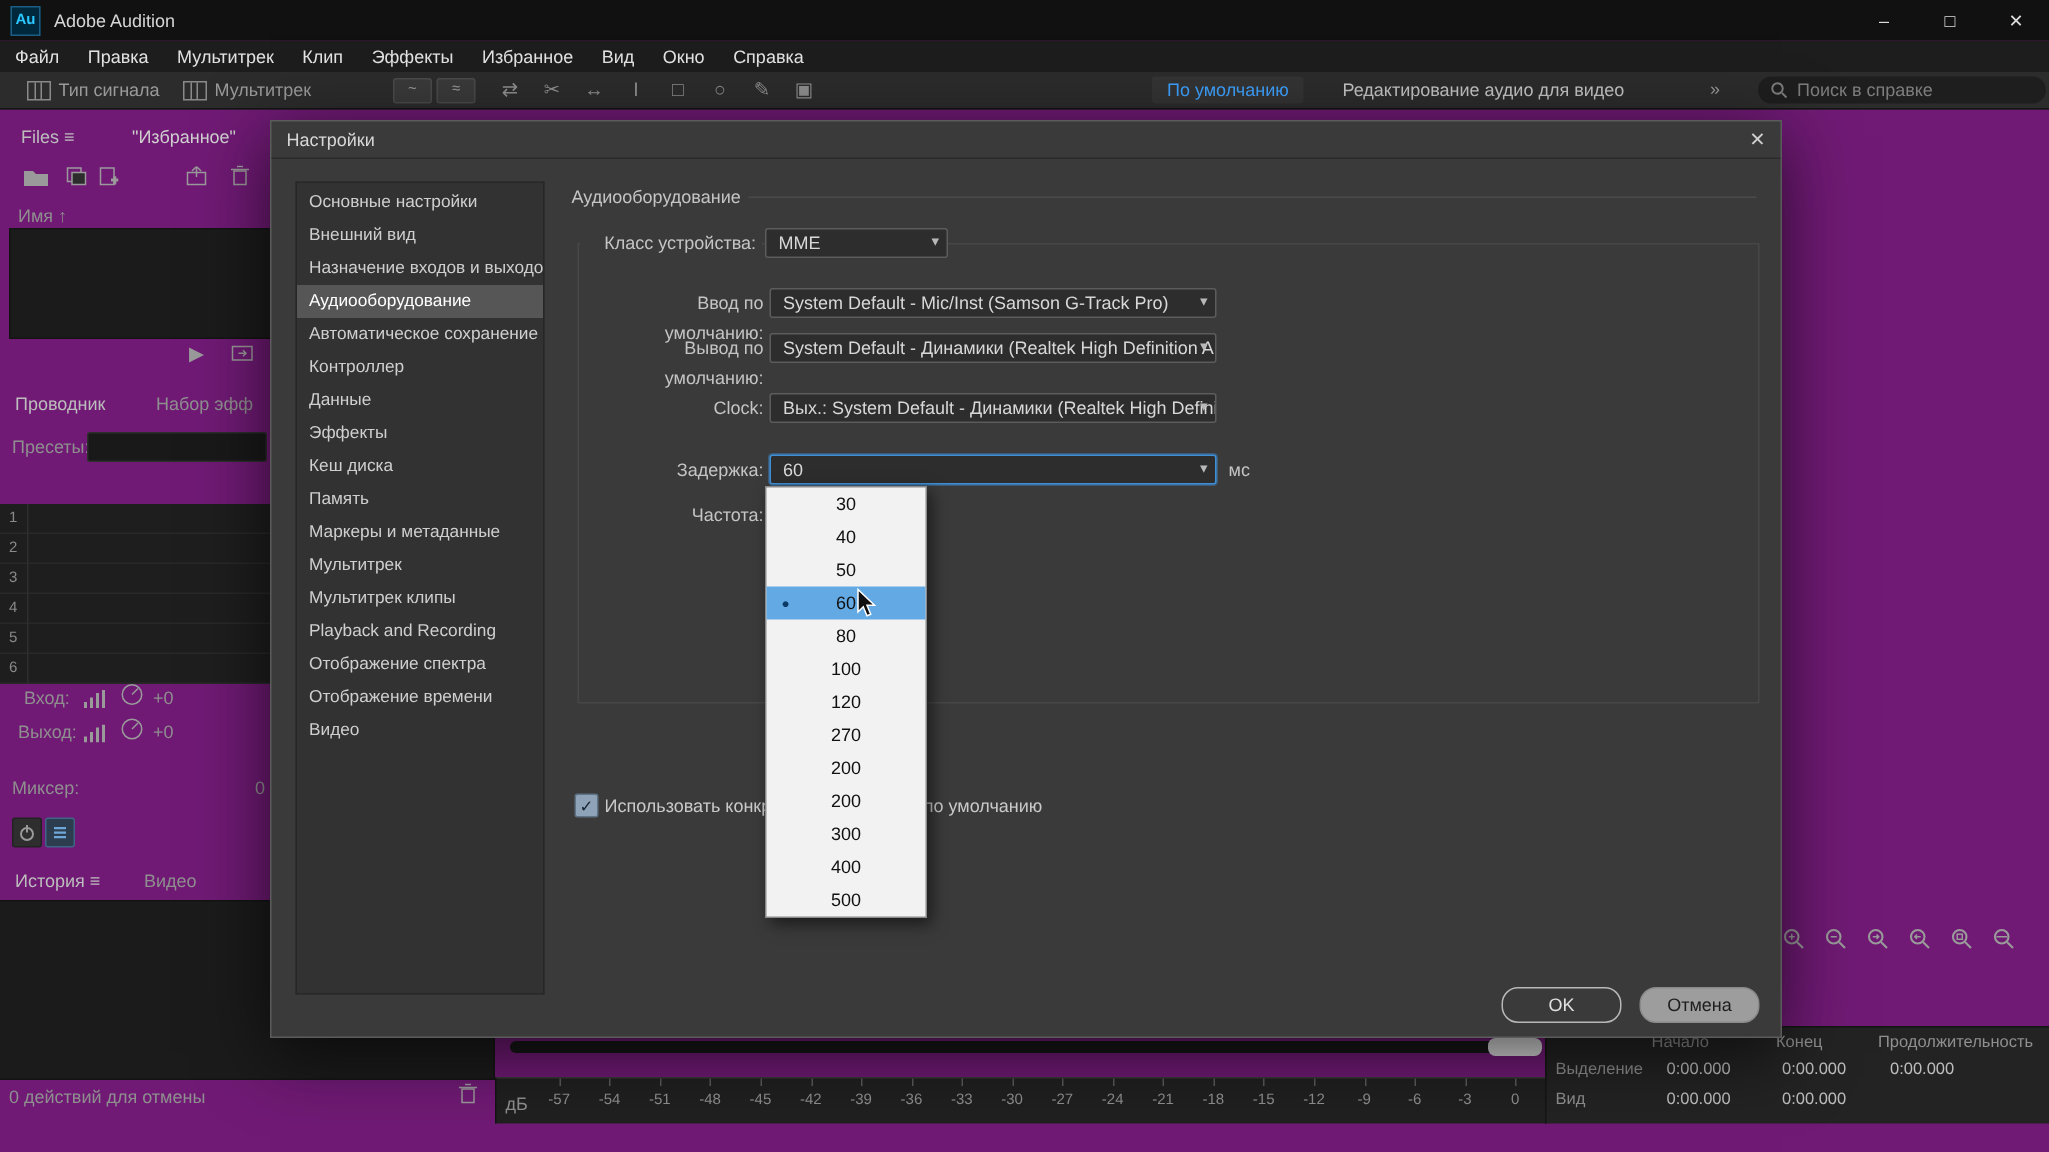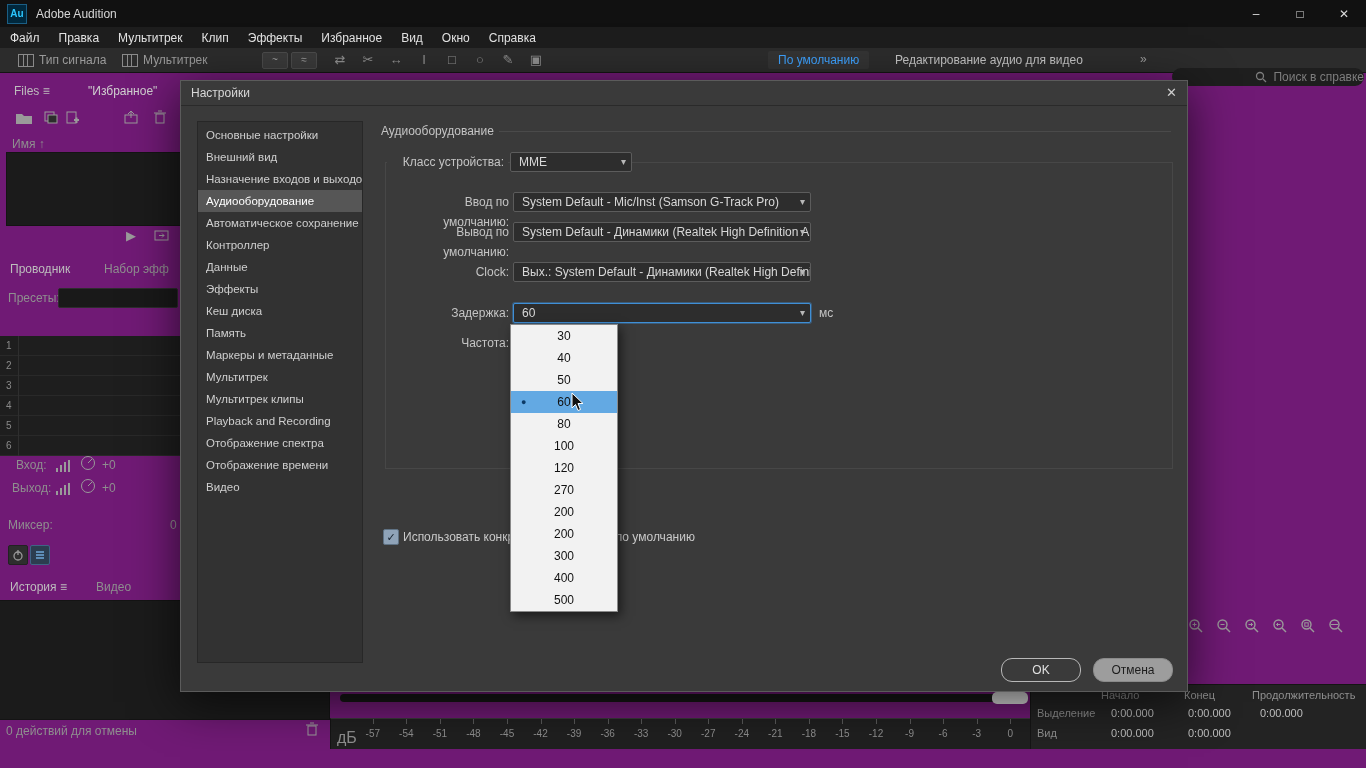--- a/index.html
+++ b/index.html
@@ -26,39 +26,39 @@
   .tb-btn{position:absolute;top:3px;height:18px;display:flex;align-items:center;gap:5px;color:#9a9a9a;font-size:12px;}
   .tb-grid{width:14px;height:11px;border:1px solid #8a8a8a;
     background:linear-gradient(#8a8a8a,#8a8a8a) 4px 0/1px 100% no-repeat,linear-gradient(#8a8a8a,#8a8a8a) 8px 0/1px 100% no-repeat;}
   .viewbtn{position:absolute;top:4px;width:24px;height:15px;background:#3a3a3a;border:1px solid #4b4b4b;border-radius:2px;
     color:#9f9f9f;font-size:10px;line-height:14px;text-align:center;}
   .tools{position:absolute;left:330px;top:2px;display:flex;gap:8px;}
   .tool-icon{width:20px;height:20px;line-height:20px;text-align:center;color:#8f8f8f;font-size:13px;}
   .ws-active{position:absolute;left:768px;top:3px;height:18px;line-height:18px;padding:0 10px;color:#3ea2ff;background:#343434;border-radius:2px;}
   .ws-sec{position:absolute;left:895px;top:5px;color:#c4c4c4;}
   .ws-more{position:absolute;left:1140px;top:4px;color:#9a9a9a;}
-  .searchbox{position:absolute;left:1172px;top:20px;width:184px;height:18px;background:#1e1e1e;border-radius:9px;
-    display:flex;align-items:center;gap:6px;padding-left:8px;color:#7d7d7d;justify-content:flex-end;}
+  .searchbox{position:absolute;left:1172px;top:3px;width:184px;height:18px;background:#1e1e1e;border-radius:9px;
+    display:flex;align-items:center;gap:6px;padding-left:8px;color:#7d7d7d;}
 
   
   .ltext{position:absolute;color:#8f8f8f;font-size:12px;}
   .ltab{position:absolute;color:#bdbdbd;font-size:12px;}
   .well{position:absolute;background:#1b1b1b;border:1px solid #141414;}
   .frows{position:absolute;left:0;top:336px;width:330px;background:#1e1e1e;}
   .frow{height:19px;line-height:19px;border-bottom:1px solid #292929;padding-left:6px;font-size:10px;color:#8a8a8a;}
   .colline{position:absolute;left:18px;top:336px;width:1px;height:120px;background:#2e2e2e;}
   .mini-field{position:absolute;background:#191919;border:1px solid #2d2d2d;border-radius:2px;}
   .iconbtn{position:absolute;width:18px;height:18px;background:#2e2e2e;border:1px solid #222222;border-radius:2px;
     display:flex;align-items:center;justify-content:center;}
   .iconbtn.active{background:#2c3d4f;border-color:#3f6485;}
 
   
   .statusbar{position:absolute;left:0;top:748px;width:1366px;height:20px;background:#1b1b1b;border-top:1px solid #0d0d0d;}
   .ruler{position:absolute;left:330px;top:718px;width:700px;height:30px;background:#202020;border-top:1px solid #3a3a3a;border-left:1px solid #141414;}
-  .db-unit{position:absolute;left:6px;top:10px;color:#8f8f8f;font-size:16px;}
+  .db-unit{position:absolute;left:6px;top:10px;color:#8f8f8f;font-size:12px;}
   .db-ticks{position:absolute;left:25px;top:0;display:flex;}
   .db-tick{width:33.55px;text-align:center;position:relative;padding-top:9px;font-size:10px;color:#8f8f8f;}
   .db-tick::before{content:"";position:absolute;left:50%;top:0;height:5px;border-left:1px solid #5a5a5a;}
   .hscroll{position:absolute;left:340px;top:694px;width:688px;height:8px;background:#161616;border-radius:4px;}
   .hscroll-handle{position:absolute;left:992px;top:692px;width:36px;height:12px;background:#d8d8d8;border-radius:5px;}
   .selpanel{position:absolute;left:1030px;top:684px;width:336px;height:64px;background:#232323;border-left:1px solid #151515;border-top:1px solid #151515;}
   .sp-head{position:absolute;color:#8f8f8f;font-size:11px;}
   .sp-val{position:absolute;color:#bdbdbd;font-size:11px;}
   .zoomrow{position:absolute;top:618px;display:flex;gap:12px;}
 

